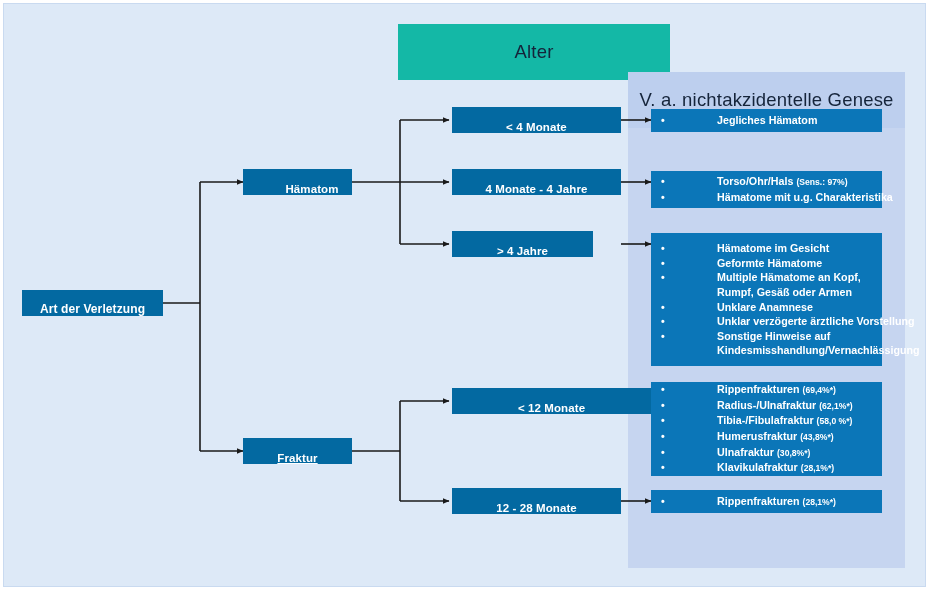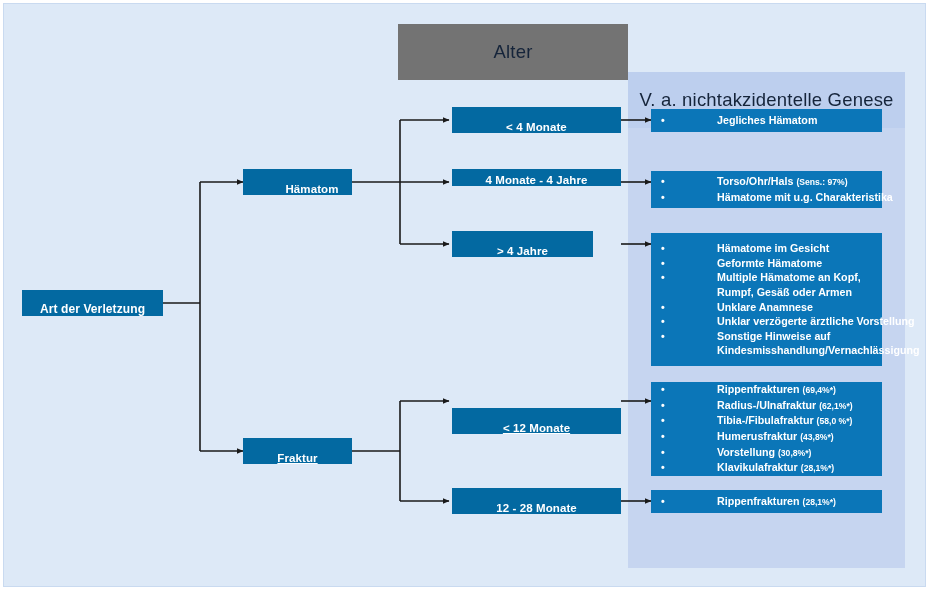--- a/index.html
+++ b/index.html
@@ -22,22 +22,22 @@
     background:#dde9f7;
     border:1px solid #c9daf0;
     box-sizing:border-box;
   }
   
   .band{
     position:absolute;
     box-sizing:border-box;
   }
   .band-alter-head{
-    left:398px; top:24px; width:230px; height:56px;
-    background:#737373;
+    left:398px; top:24px; width:272px; height:56px;
+    background:#14b8a6;
   }
   .band-alter-body{
     left:398px; top:80px; width:230px; height:488px;
     background:#dde9f7;
   }
   .band-vaa-head{
     left:628px; top:24px; width:277px; height:56px;
     background:#bdcfee;
     margin-top:48px;
   }
@@ -173,27 +173,27 @@
   <div class="node" style="left:243px; top:169px; width:109px; height:26px;padding-left:29px;">
     <span>Hämatom</span>
   </div>
   <div class="node" style="left:243px; top:438px; width:109px; height:26px;text-decoration:underline;">
     <span>Fraktur</span>
   </div>
 
   <div class="node" style="left:452px; top:107px; width:169px; height:26px;">
     <span>&lt; 4 Monate</span>
   </div>
-  <div class="node" style="left:452px; top:169px; width:169px; height:17px;">
+  <div class="node" style="left:452px; top:169px; width:169px; height:26px;">
     <span>4 Monate - 4 Jahre</span>
   </div>
   <div class="node" style="left:452px; top:231px; width:141px; height:26px;">
     <span>&gt; 4 Jahre</span>
   </div>
-  <div class="node" style="left:452px; top:408px; width:169px; height:26px;text-decoration:underline;">
+  <div class="node" style="left:452px; top:388px; width:199px; height:26px;">
     <span>&lt; 12 Monate</span>
   </div>
   <div class="node" style="left:452px; top:488px; width:169px; height:26px;">
     <span>12 - 28 Monate</span>
   </div>
 
   <div class="listbox" style="left:651px; top:109px; width:231px; height:23px;">
     <div class="li">
       <span class="dot">•</span>
       <span class="txt"><span>Jegliches Hämatom</span><span class="pct"></span></span>
@@ -250,21 +250,21 @@
     <div class="li">
       <span class="dot">•</span>
       <span class="txt"><span>Tibia-/Fibulafraktur </span><span class="pct">(58,0 %*)</span></span>
     </div>
     <div class="li">
       <span class="dot">•</span>
       <span class="txt"><span>Humerusfraktur </span><span class="pct">(43,8%*)</span></span>
     </div>
     <div class="li">
       <span class="dot">•</span>
-      <span class="txt"><span>Vorstellung </span><span class="pct">(30,8%*)</span></span>
+      <span class="txt"><span>Ulnafraktur </span><span class="pct">(30,8%*)</span></span>
     </div>
     <div class="li">
       <span class="dot">•</span>
       <span class="txt"><span>Klavikulafraktur </span><span class="pct">(28,1%*)</span></span>
     </div>
   </div>
 
   <div class="listbox" style="left:651px; top:490px; width:231px; height:23px;">
     <div class="li">
       <span class="dot">•</span>

